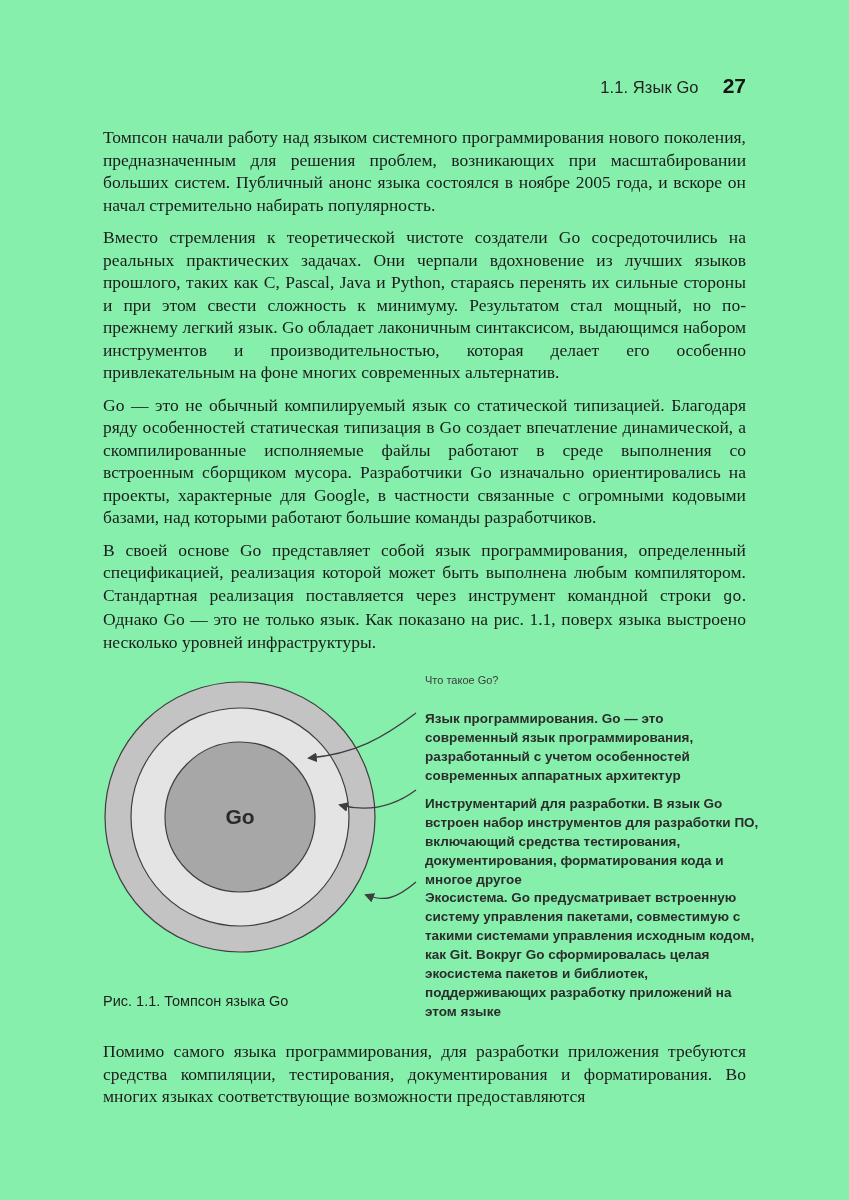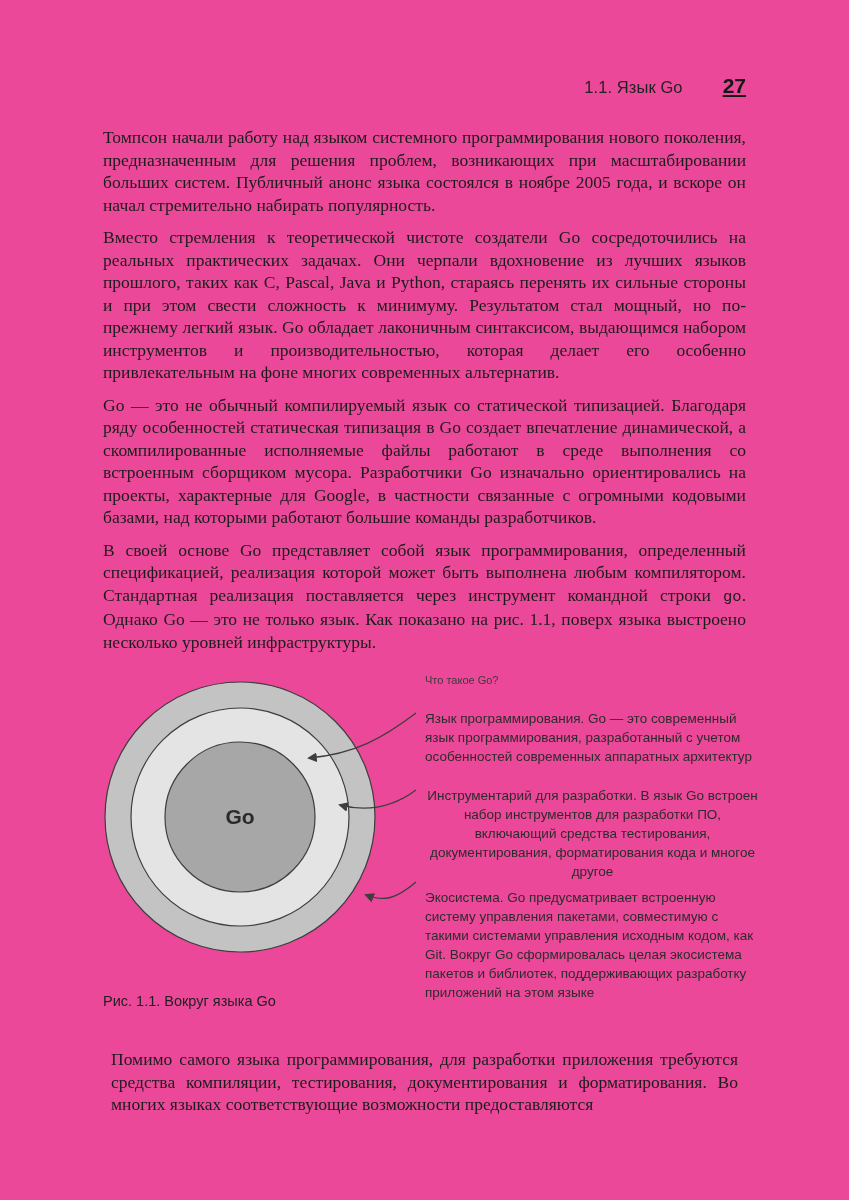--- a/index.html
+++ b/index.html
@@ -1,40 +1,40 @@
 <!DOCTYPE html>
 <html lang="ru"><head>
 <meta charset="utf-8">
 <style>
   html, body { margin: 0; padding: 0; background: #e8e8e8; }
   .page {
     position: relative;
     width: 849px;
     height: 1200px;
     margin: 0 auto;
-    background: #ec4899;
+    background: #86efac;
     overflow: hidden;
     font-family: "Liberation Serif", "DejaVu Serif", serif;
     color: #1c1c1c;
   }
 
   
   .page-header {
     position: absolute;
     top: 74px;
     left: 0;
     right: 103px;
     display: flex;
     justify-content: flex-end;
     align-items: baseline;
     font-family: "Liberation Sans", "DejaVu Sans", sans-serif;
     color: #222222;
   }
   .section-title { font-size: 16.5px; letter-spacing: 0.1px; }
-  .page-number { font-size: 21px; font-weight: bold; margin-left: 40px; color: #161616; text-decoration: underline; }
+  .page-number { font-size: 21px; font-weight: bold; margin-left: 24px; color: #161616; }
 
   
   .body-copy {
     position: absolute;
     left: 103px;
     top: 126px;
     width: 643px;
   }
   .body-copy p {
     margin: 0 0 10px 0;
@@ -68,46 +68,46 @@
     left: 0; top: 6px;
     font-size: 11px;
     color: #3c3c3c;
   }
   .annotation {
     position: absolute;
     left: 0;
     width: 335px;
     font-size: 13.5px;
     line-height: 19px;
-    font-weight: normal;
+    font-weight: bold;
     color: #2c2c2c;
   }
   .annotation-language  { top: 41px; }
-  .annotation-tooling   { top: 118px; text-align: center; }
+  .annotation-tooling   { top: 126px; }
   .annotation-ecosystem { top: 220px; }
 
   .figure-caption {
     position: absolute;
     left: 103px;
     top: 993px;
     font-family: "Liberation Sans", "DejaVu Sans", sans-serif;
     font-size: 14.5px;
     color: #1f1f1f;
   }
   .figure-caption .caption-label { font-weight: normal; }
   .figure-caption .caption-text { margin-left: 4px; }
 
   .closing-copy {
     position: absolute;
     left: 103px;
     top: 1040px;
     width: 643px;
   }
   .closing-copy p {
-    margin: 8px;
+    margin: 0;
     font-size: 17.5px;
     line-height: 22.5px;
     text-align: justify;
   }
 
   .arrow-path { fill: none; stroke: #3e3e3e; stroke-width: 1.3; }
   .ring { stroke: #3e3e3e; stroke-width: 1.2; }
   .go-label {
     font-family: "Liberation Sans", "DejaVu Sans", sans-serif;
     font-weight: bold;
@@ -150,20 +150,20 @@
 
     <div class="annotations">
       <div class="figure-question">Что такое Go?</div>
       <div class="annotation annotation-language">Язык программирования. Go — это современный язык программирования, разработанный с учетом особенностей современных аппаратных архитектур</div>
       <div class="annotation annotation-tooling">Инструментарий для разработки. В язык Go встроен набор инструментов для разработки ПО, включающий средства тестирования, документирования, форматирования кода и многое другое</div>
       <div class="annotation annotation-ecosystem">Экосистема. Go предусматривает встроенную систему управления пакетами, совместимую с такими системами управления исходным кодом, как Git. Вокруг Go сформировалась целая экосистема пакетов и библиотек, поддерживающих разработку приложений на этом языке</div>
     </div>
   </figure>
 
   <div class="figure-caption">
-    <span class="caption-label">Рис. 1.1.</span><span class="caption-text">Вокруг языка Go</span>
+    <span class="caption-label">Рис. 1.1.</span><span class="caption-text">Томпсон языка Go</span>
   </div>
 
   <div class="closing-copy">
     <p>Помимо самого языка программирования, для разработки приложения требуются средства компиляции, тестирования, документирования и форматирования. Во многих языках соответствующие возможности предоставляются</p>
   </div>
 
 </div>
 
 </body></html>

